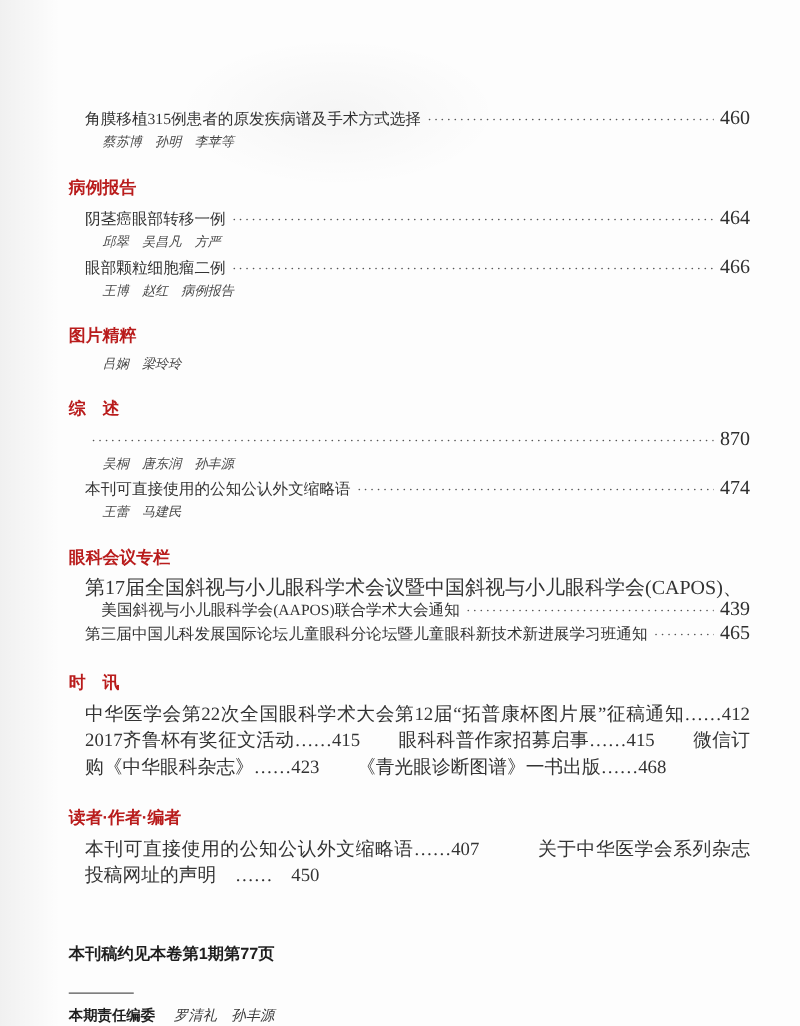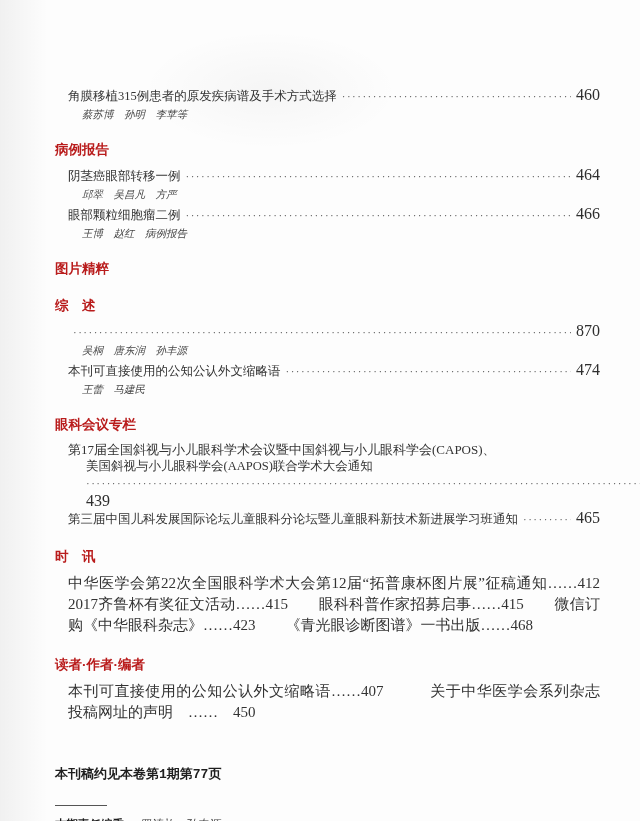--- a/index.html
+++ b/index.html
@@ -44,29 +44,29 @@
   .leader::after {
     content:"····························································································································································································";
     letter-spacing:1.5px; font-size:11px;
   }
   .page-num { font-size:16px; color:#2e2e2e; white-space:nowrap; }
   .authors {
     margin:3px 0 4px 27px;
     font-size:10.5px; line-height:13px;
     font-style:italic; color:#474747;
   }
-  .wrap-line { margin-left:13px; font-size:13px; line-height:17px; color:#333; white-space:nowrap; }
-  .cont-row { margin-left:26px;flex-direction:column; }
+  .wrap-line { margin-left:13px; font-size:16px; line-height:17px; color:#333; white-space:nowrap; }
+  .cont-row { margin-left:26px; }
   .paragraph {
     margin:0 0 0 13px; font-size:15px; line-height:21px;
     color:#333; text-align:justify;
   }
 
   .footnote {
-    font-family:Liberation Mono, monospace;
+    font-family:Liberation Sans, sans-serif;
     font-weight:bold; font-size:13px; color:#1e1e1e;
     margin-top:42px;
   }
   .footer-rule {
     width:52px; border:0; border-top:1.5px solid #555;
     margin:22px 0 10px 0;
   }
   .ed-row { display:flex; align-items:baseline; font-size:11.5px; margin-top:9px; color:#3a3a3a; }
   .ed-label {
     font-family:"Liberation Sans", sans-serif;
@@ -94,20 +94,21 @@
   </div>
   <div class="authors">邱翠　吴昌凡　方严</div>
   <div class="entry-row">
     <span class="title">眼部颗粒细胞瘤二例</span>
     <span class="leader"></span>
     <span class="page-num">466</span>
   </div>
   <div class="authors">王博　赵红　病例报告</div>
 
   <div class="section-heading">图片精粹</div>
+  <div class="authors">吕娴　梁玲玲</div>
 
   <div class="section-heading">综　述</div>
   <div class="entry-row">
     <span class="leader"></span>
     <span class="page-num">870</span>
   </div>
   <div class="authors">吴桐　唐东润　孙丰源</div>
   <div class="entry-row">
     <span class="title">本刊可直接使用的公知公认外文缩略语</span>
     <span class="leader"></span>

